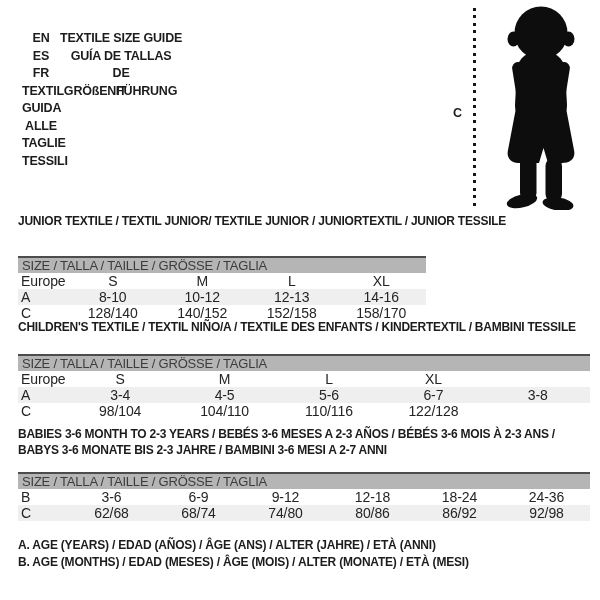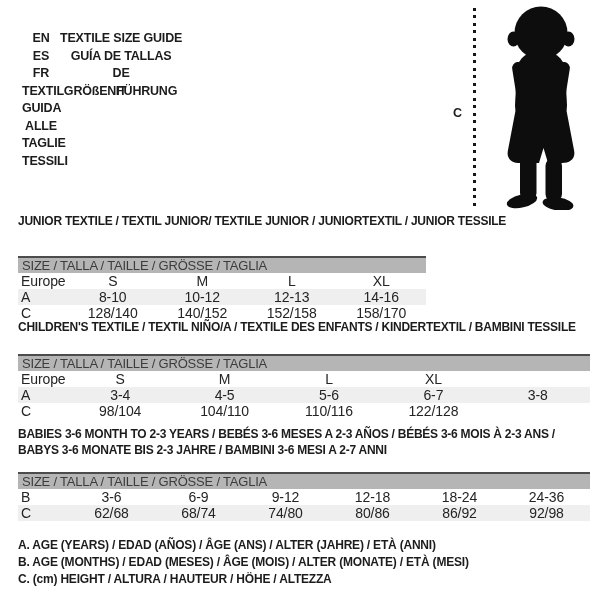--- a/index.html
+++ b/index.html
@@ -197,16 +197,15 @@
             <div class="t-cell">86/92</div>
             <div class="t-cell">92/98</div>
           </div>
         </div>
       </div>
     </div>
 
   <div class="footnotes" id="footnotes">
       <div class="footnote-line">A. AGE (YEARS) / EDAD (AÑOS) / ÂGE (ANS) / ALTER (JAHRE) / ETÀ (ANNI)</div>
       <div class="footnote-line">B. AGE (MONTHS) / EDAD (MESES) / ÂGE (MOIS) / ALTER (MONATE) / ETÀ (MESI)</div>
-      <div class="footnote-line">C. (cm) HEIGHT / ALTURA / HAUTEUR / HÖHE / ALTEZZA</div>
     </div>
 
 </div>
 
 </body></html>

